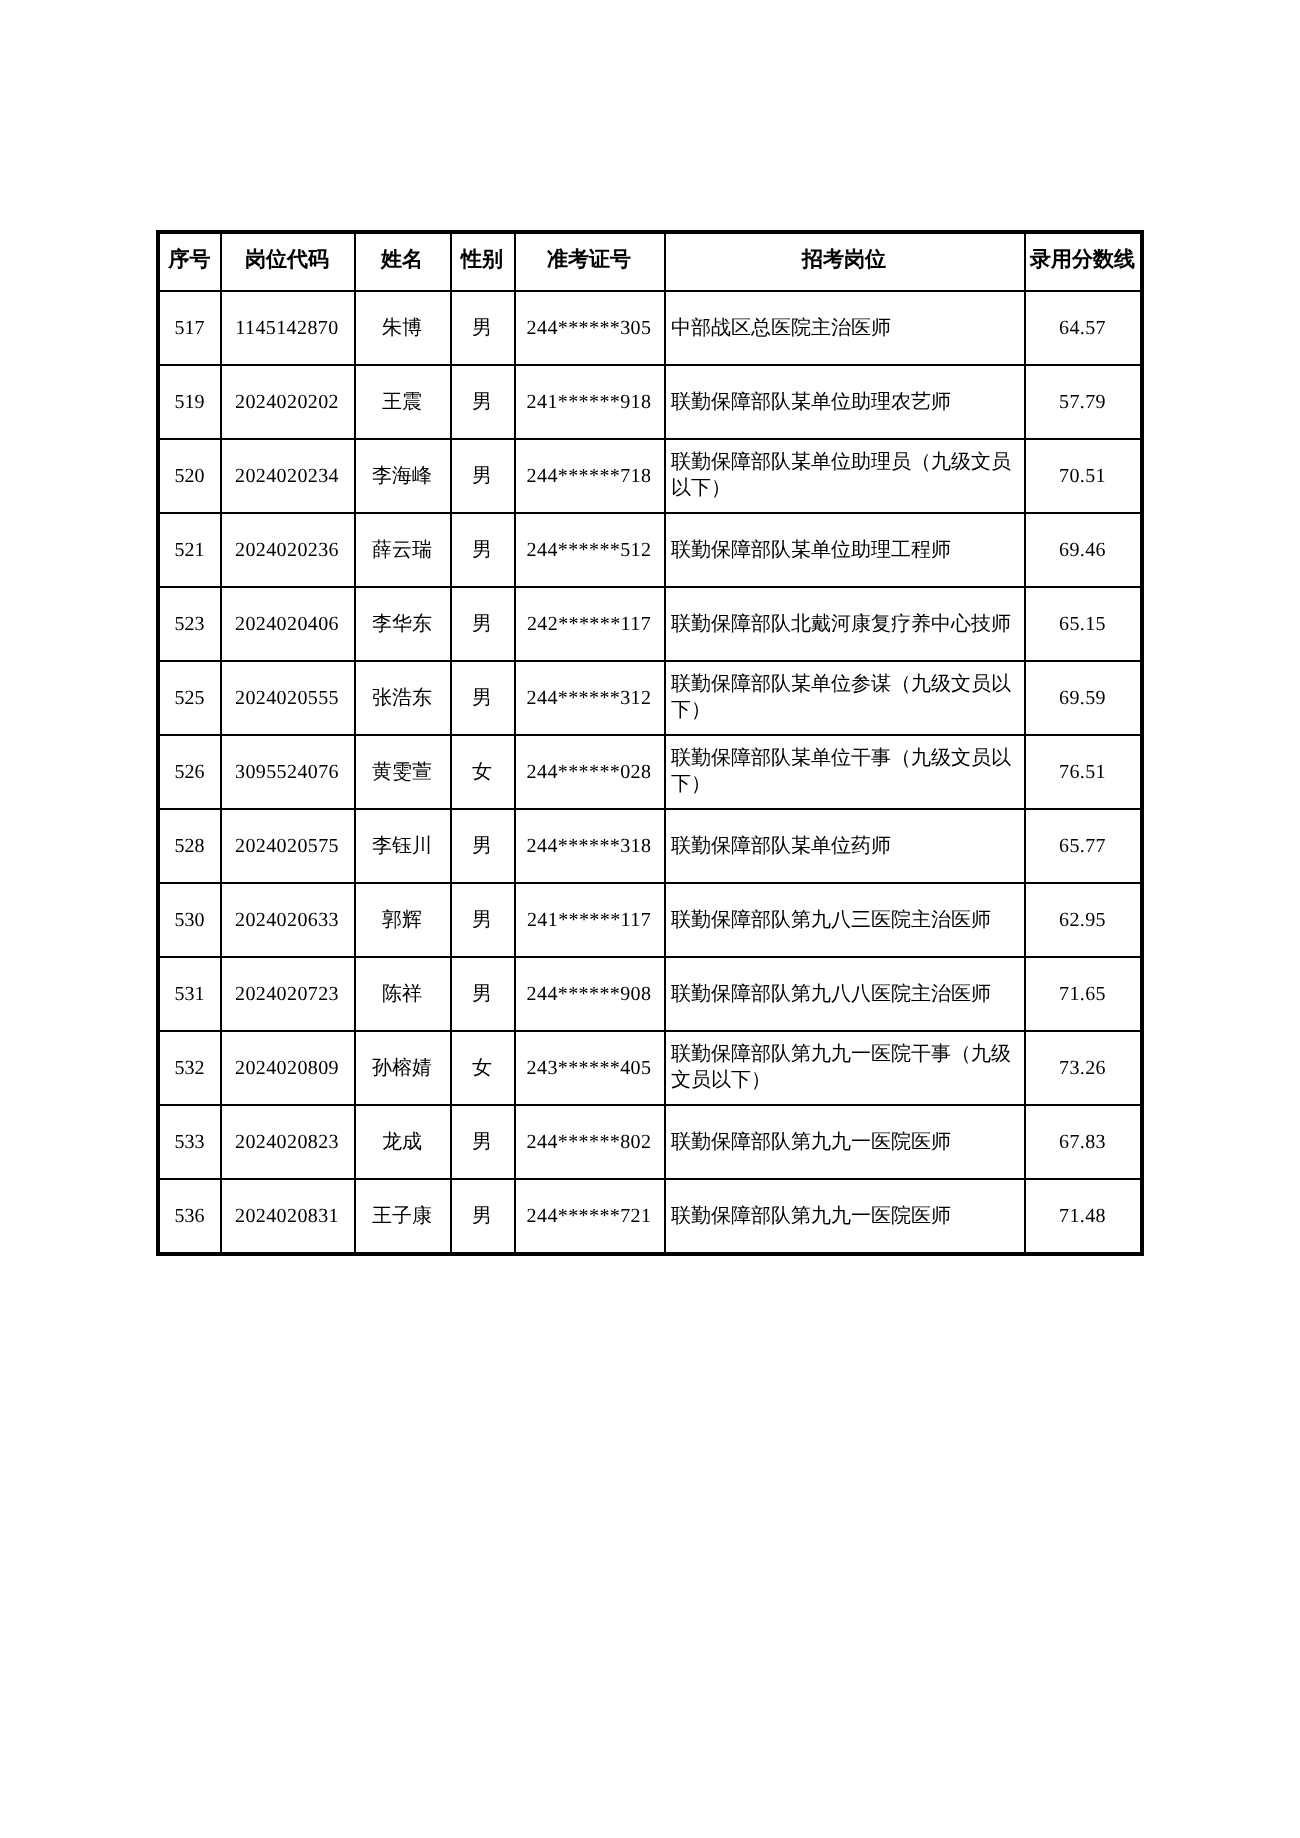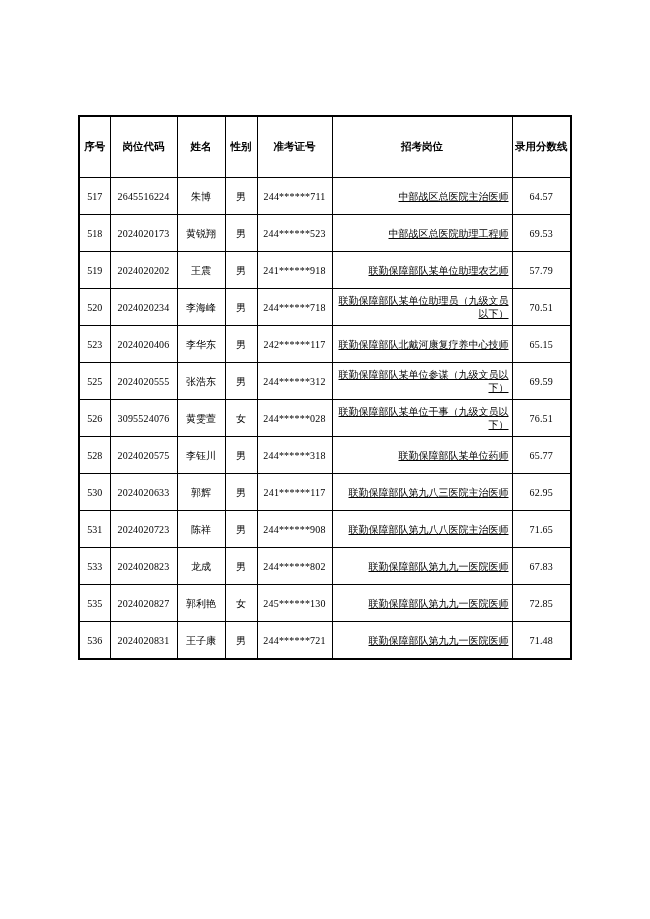--- a/index.html
+++ b/index.html
@@ -36,34 +36,33 @@
   th, td {
     border: 1px solid #000000;
     overflow: hidden;
     vertical-align: middle;
   }
   th {
     font-size: 10.5px;
     font-weight: bold;
     height: 28px;
     text-align: center;
-    padding: 16px 2px;
+    padding: 0 2px;
     line-height: 12px;
   }
   td {
     font-size: 10px;
     height: 32px;
     text-align: center;
     padding: 0 2px;
     line-height: 13px;
   }
   td.col-position {
-    text-align: right;
+    text-align: left;
     padding: 2px 3px;
-    text-decoration: underline;
   }
   td.col-code, td.col-ticket, td.col-score {
     letter-spacing: 0.2px;
   }
 </style>
 </head>
 <body>
 
 <div class="page">
   <table class="score-table">
@@ -83,53 +82,53 @@
           <th>姓名</th>
           <th>性别</th>
           <th>准考证号</th>
           <th>招考岗位</th>
           <th>录用分数线</th>
         </tr>
     </thead>
     <tbody id="table-body">
         <tr>
           <td class="col-serial">517</td>
-          <td class="col-code">2645516224</td>
+          <td class="col-code">1145142870</td>
           <td class="col-name">朱博</td>
           <td class="col-gender">男</td>
-          <td class="col-ticket">244******711</td>
+          <td class="col-ticket">244******305</td>
           <td class="col-position">中部战区总医院主治医师</td>
           <td class="col-score">64.57</td>
-        </tr>
-        <tr>
-          <td class="col-serial">518</td>
-          <td class="col-code">2024020173</td>
-          <td class="col-name">黄锐翔</td>
-          <td class="col-gender">男</td>
-          <td class="col-ticket">244******523</td>
-          <td class="col-position">中部战区总医院助理工程师</td>
-          <td class="col-score">69.53</td>
         </tr>
         <tr>
           <td class="col-serial">519</td>
           <td class="col-code">2024020202</td>
           <td class="col-name">王震</td>
           <td class="col-gender">男</td>
           <td class="col-ticket">241******918</td>
           <td class="col-position">联勤保障部队某单位助理农艺师</td>
           <td class="col-score">57.79</td>
         </tr>
         <tr>
           <td class="col-serial">520</td>
           <td class="col-code">2024020234</td>
           <td class="col-name">李海峰</td>
           <td class="col-gender">男</td>
           <td class="col-ticket">244******718</td>
           <td class="col-position">联勤保障部队某单位助理员（九级文员以下）</td>
           <td class="col-score">70.51</td>
+        </tr>
+        <tr>
+          <td class="col-serial">521</td>
+          <td class="col-code">2024020236</td>
+          <td class="col-name">薛云瑞</td>
+          <td class="col-gender">男</td>
+          <td class="col-ticket">244******512</td>
+          <td class="col-position">联勤保障部队某单位助理工程师</td>
+          <td class="col-score">69.46</td>
         </tr>
         <tr>
           <td class="col-serial">523</td>
           <td class="col-code">2024020406</td>
           <td class="col-name">李华东</td>
           <td class="col-gender">男</td>
           <td class="col-ticket">242******117</td>
           <td class="col-position">联勤保障部队北戴河康复疗养中心技师</td>
           <td class="col-score">65.15</td>
         </tr>
@@ -172,36 +171,36 @@
         <tr>
           <td class="col-serial">531</td>
           <td class="col-code">2024020723</td>
           <td class="col-name">陈祥</td>
           <td class="col-gender">男</td>
           <td class="col-ticket">244******908</td>
           <td class="col-position">联勤保障部队第九八八医院主治医师</td>
           <td class="col-score">71.65</td>
         </tr>
         <tr>
+          <td class="col-serial">532</td>
+          <td class="col-code">2024020809</td>
+          <td class="col-name">孙榕婧</td>
+          <td class="col-gender">女</td>
+          <td class="col-ticket">243******405</td>
+          <td class="col-position">联勤保障部队第九九一医院干事（九级文员以下）</td>
+          <td class="col-score">73.26</td>
+        </tr>
+        <tr>
           <td class="col-serial">533</td>
           <td class="col-code">2024020823</td>
           <td class="col-name">龙成</td>
           <td class="col-gender">男</td>
           <td class="col-ticket">244******802</td>
           <td class="col-position">联勤保障部队第九九一医院医师</td>
           <td class="col-score">67.83</td>
-        </tr>
-        <tr>
-          <td class="col-serial">535</td>
-          <td class="col-code">2024020827</td>
-          <td class="col-name">郭利艳</td>
-          <td class="col-gender">女</td>
-          <td class="col-ticket">245******130</td>
-          <td class="col-position">联勤保障部队第九九一医院医师</td>
-          <td class="col-score">72.85</td>
         </tr>
         <tr>
           <td class="col-serial">536</td>
           <td class="col-code">2024020831</td>
           <td class="col-name">王子康</td>
           <td class="col-gender">男</td>
           <td class="col-ticket">244******721</td>
           <td class="col-position">联勤保障部队第九九一医院医师</td>
           <td class="col-score">71.48</td>
         </tr>

